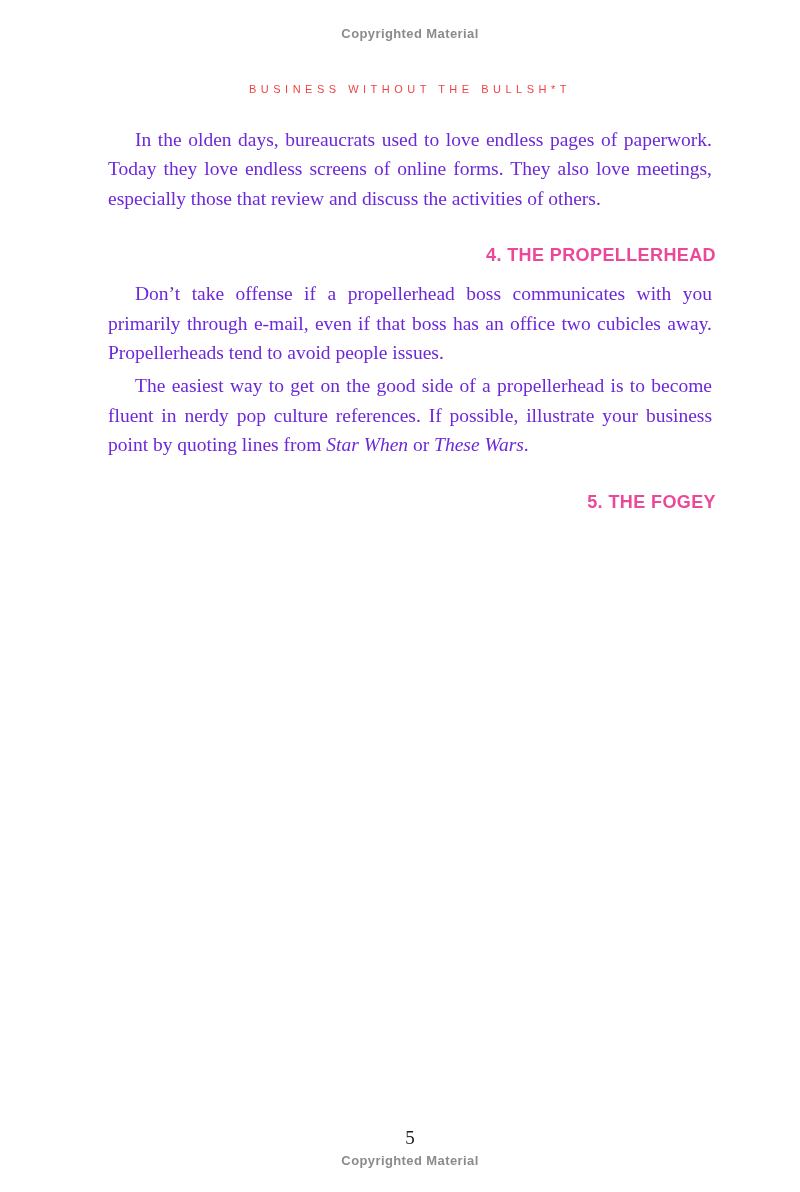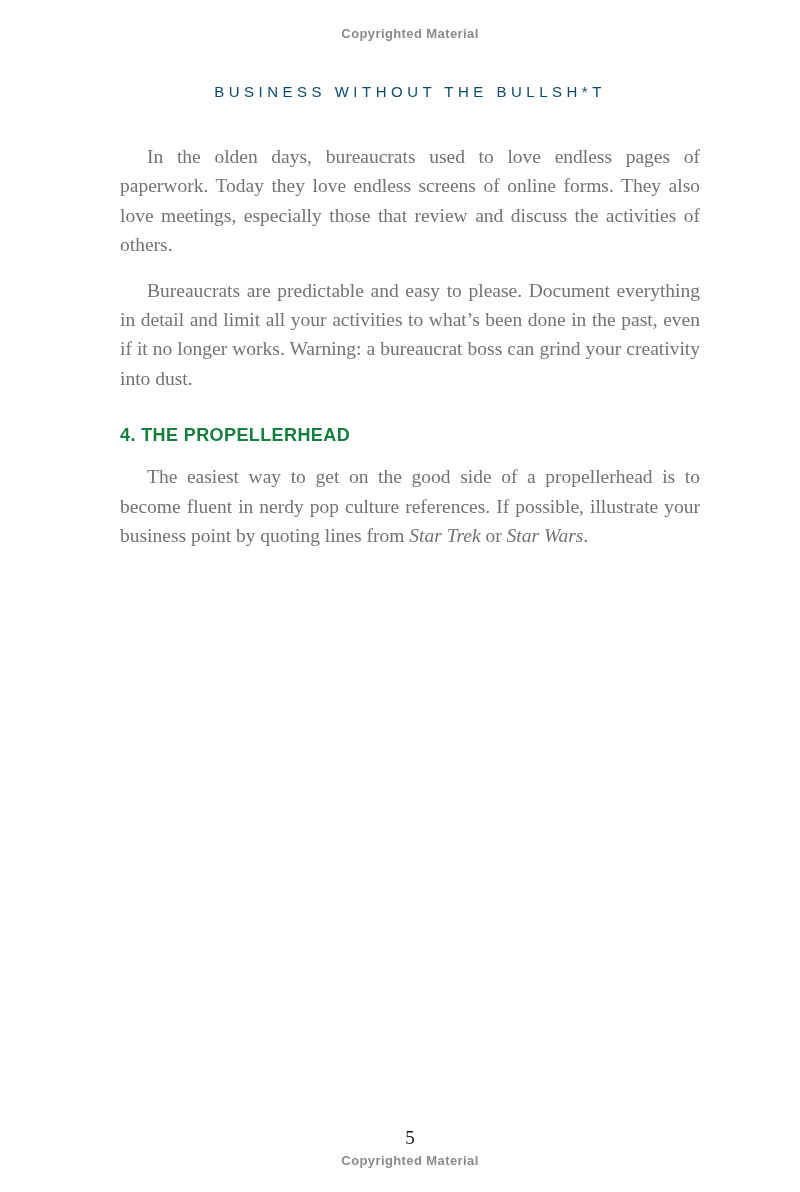--- a/index.html
+++ b/index.html
@@ -22,44 +22,45 @@
     text-align: center;
     color: #8b8b8b;
     font-family: "Liberation Sans", sans-serif;
     font-size: 13px;
     font-weight: bold;
     letter-spacing: 0.4px;
   }
   .running-header {
     text-align: center;
     font-family: "Liberation Sans", sans-serif;
-    font-size: 15px;
+    font-size: 11px;
     font-weight: normal;
     letter-spacing: 4.5px;
-    color: #0c4a6e;
+    color: #ef4444;
     margin-top: 42px;
   }
   .content {
     margin-top: 26px;
   }
   .body-para {
     font-size: 19.5px;
     line-height: 29.4px;
     text-align: justify;
-    margin: 16px;
-    color: #737373;
+    margin: 4px;
+    color: #6d28d9;
   }
   .indent { text-indent: 27px; }
   .section-heading {
     font-family: "Liberation Sans", sans-serif;
     font-size: 18px;
     font-weight: 600;
     letter-spacing: 0.4px;
-    color: #15803d;
-    margin: 32px 0 13px 16px;
+    color: #ec4899;
+    margin: 32px 0 13px 0;
+    text-align: right;
   }
   .em { font-style: italic; }
   .footer {
     margin-top: auto;
     text-align: center;
   }
   .page-number {
     font-size: 19px;
     color: #1c1c1c;
     margin-bottom: 4px;
@@ -70,26 +71,27 @@
 
 <div class="page">
 
   <div class="copyright">Copyrighted Material</div>
 
   <div class="running-header">BUSINESS WITHOUT THE BULLSH*T</div>
 
   <div class="content">
 
     <p class="body-para indent">In the olden days, bureaucrats used to love endless pages of paperwork. Today they love endless screens of online forms. They also love meetings, especially those that review and discuss the activities of others.</p>
-    <p class="body-para indent">Bureaucrats are predictable and easy to please. Document everything in detail and limit all your activities to what’s been done in the past, even if it no longer works. Warning: a bureaucrat boss can grind your creativity into dust.</p>
 
     <h2 class="section-heading">4. THE PROPELLERHEAD</h2>
 
-    <p class="body-para indent"><span>The easiest way to get on the good side of a propellerhead is to become fluent in nerdy pop culture references. If possible, illustrate your business point by quoting lines from </span><span class="em">Star Trek</span><span> or </span><span class="em">Star Wars</span><span>.</span></p>
+    <p class="body-para indent">Don’t take offense if a propellerhead boss communicates with you primarily through e-mail, even if that boss has an office two cubicles away. Propellerheads tend to avoid people issues.</p>
+    <p class="body-para indent"><span>The easiest way to get on the good side of a propellerhead is to become fluent in nerdy pop culture references. If possible, illustrate your business point by quoting lines from </span><span class="em">Star When</span><span> or </span><span class="em">These Wars</span><span>.</span></p>
 
+    <h2 class="section-heading">5. THE FOGEY</h2>
 
 
   </div>
 
   <div class="footer">
     <div class="page-number">5</div>
     <div class="copyright">Copyrighted Material</div>
   </div>
 
 </div>

